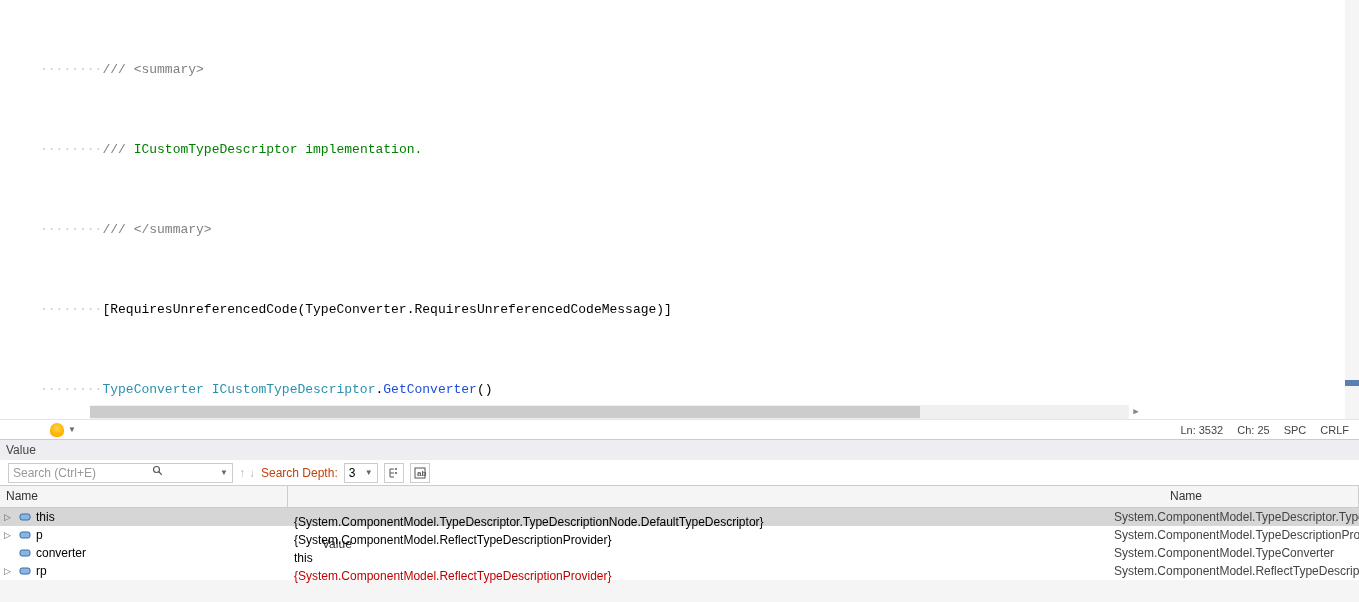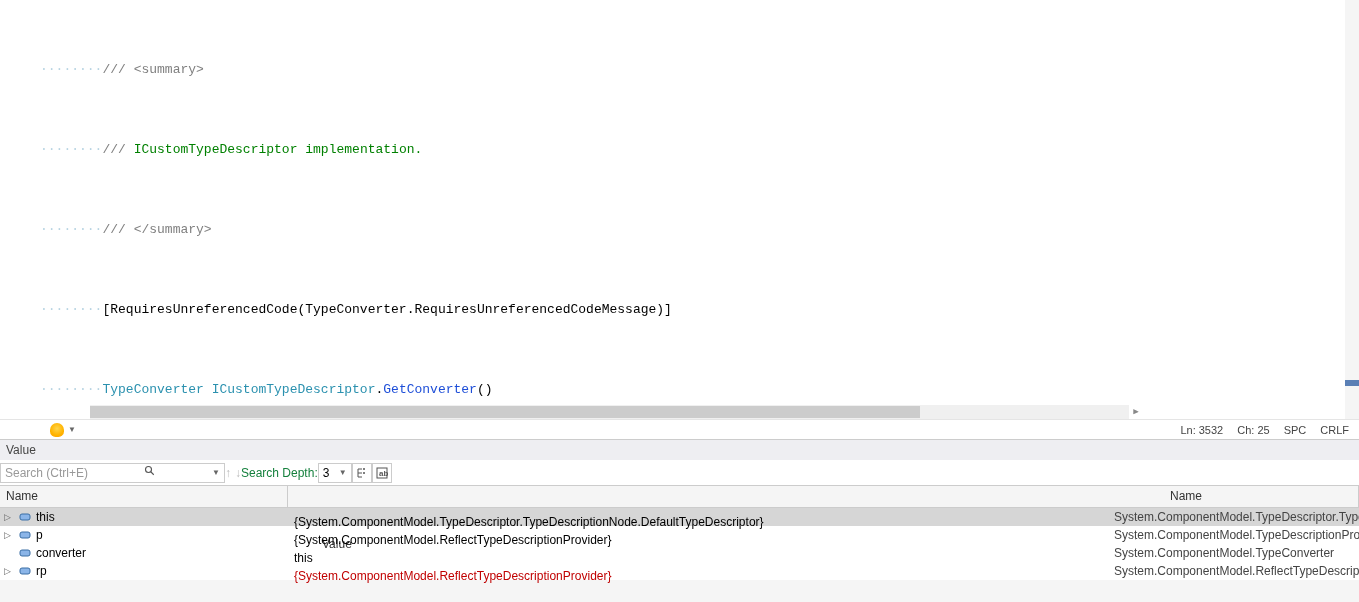--- a/index.html
+++ b/index.html
@@ -122,38 +122,38 @@
     height: 20px;
     line-height: 20px;
     padding-left: 6px;
     color: #444;
     background: #eeeef2;
   }
   .locals-toolbar {
     height: 26px;
     display: flex;
     align-items: center;
-    gap: 0;
-    padding: 0 0;
+    gap: 6px;
+    padding: 0 8px;
     background: #fff;
     border-bottom: 1px solid #ccc;
   }
   .search-box {
     display: flex;
     align-items: center;
     width: 225px;
     height: 20px;
     border: 1px solid #ccc;
     padding: 0 4px;
     color: #999;
     font-size: 12px;
     justify-content: space-between;
   }
   .nav-arrows { color: #bbb; display: flex; gap: 4px; }
-  .search-depth-lbl { color: #15803d; }
+  .search-depth-lbl { color: #c2410c; }
   .depth-select {
     border: 1px solid #ccc;
     width: 34px;
     height: 20px;
     display: flex;
     align-items: center;
     padding: 0 4px;
     justify-content: space-between;
   }
   .tool-btn {

